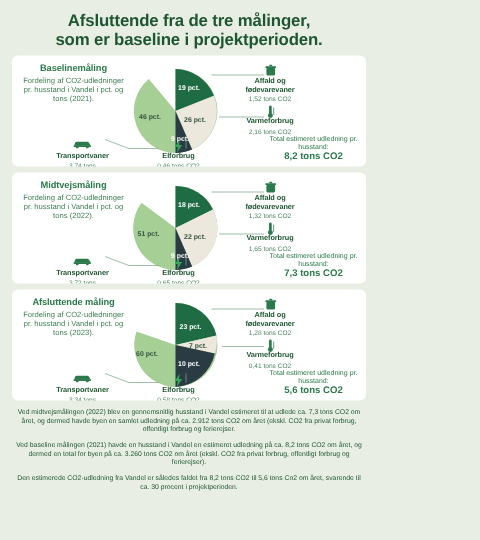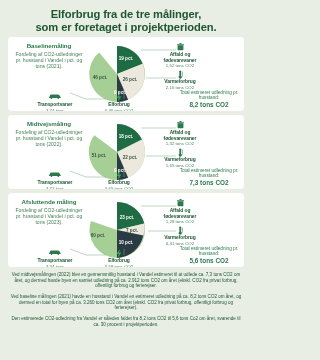--- a/index.html
+++ b/index.html
@@ -108,22 +108,22 @@
   .notes .last { margin-bottom: 0; }
 
   svg.icon { display: block; margin: 0 auto; }
 </style>
 </head>
 <body>
 
 <div id="root">
 
   <div class="title">
-    <span class="title-l1">Elforbrug fra de tre målinger,</span>
-    <span class="title-l2">som er foretaget i projektperioden.</span>
+    <span class="title-l1">Afsluttende fra de tre målinger,</span>
+    <span class="title-l2">som er baseline i projektperioden.</span>
   </div>
 
   <div class="panel">
     <div class="panel-inner">
       <div class="p-head">
         <div class="p-title">Baselinemåling</div>
         <div class="p-sub">Fordeling af CO2-udledninger pr. husstand i Vandel i pct. og tons (2021).</div>
       </div>
 
       <div class="pie-wrap">

